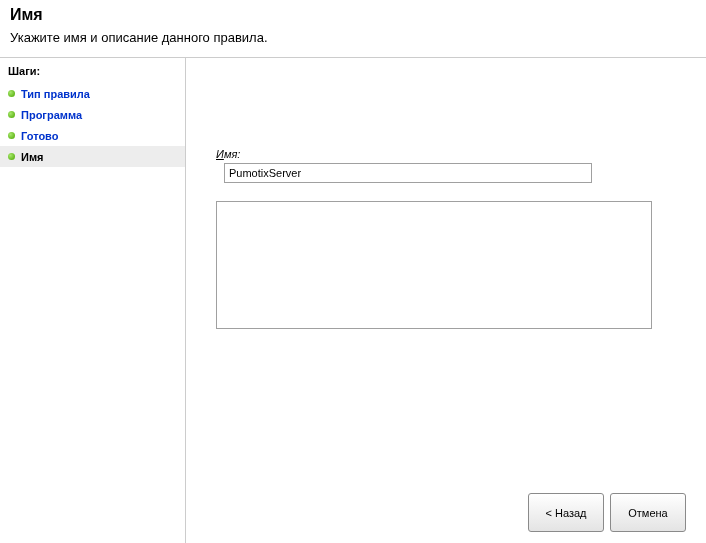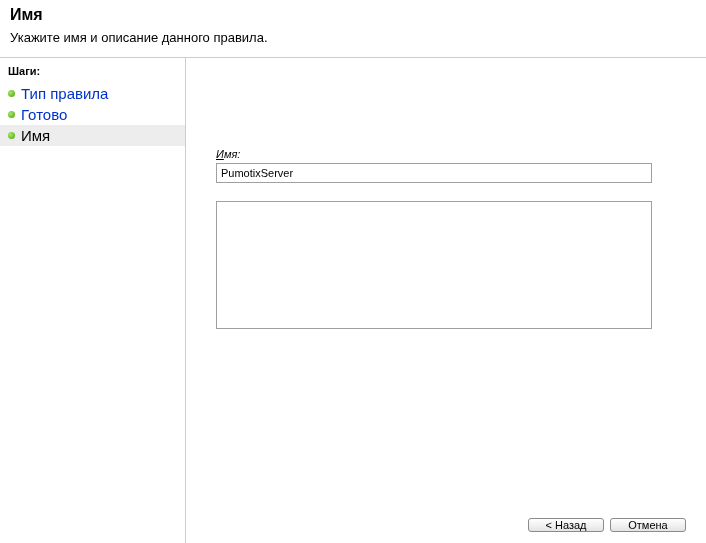--- a/index.html
+++ b/index.html
@@ -57,21 +57,22 @@
     }
     .step-bullet {
       width: 7px;
       height: 7px;
       border-radius: 50%;
       background: radial-gradient(circle at 35% 35%, #a6e86a, #4aa400);
       flex-shrink: 0;
     }
     .step-label {
       color: #0033cc;
-      font-size: 15px;
+      font-size: 11px;
+      font-weight: bold;
     }
     .step-item.current .step-label {
       color: #000000;
     }
     .main {
       flex: 1;
       position: relative;
       padding: 90px 30px 0 30px;
     }
     .field-group {
@@ -82,28 +83,29 @@
       color: #000000;
       margin-bottom: 3px;
       text-decoration: underline;
       text-decoration-color: transparent;
       font-style: italic;
     }
     .field-label .ul {
       text-decoration: underline;
     }
     .text-input {
-      width: 436px;
+      width: 368px;
       height: 20px;
       border: 1px solid #a0a0a0;
       padding: 2px 4px;
       font-family: Tahoma, Arial, sans-serif;
       font-size: 11px;
       color: #000000;
       outline: none;
+      margin-left: 8px;
     }
     .textarea-input {
       width: 436px;
       height: 128px;
       border: 1px solid #a0a0a0;
       padding: 2px 4px;
       font-family: Tahoma, Arial, sans-serif;
       font-size: 11px;
       color: #000000;
       resize: none;
@@ -111,21 +113,21 @@
     }
     .button-row {
       position: absolute;
       bottom: 14px;
       right: 20px;
       display: flex;
       gap: 6px;
     }
     .btn {
       min-width: 76px;
-      height: 14px;
+      height: 39px;
       border: 1px solid #8a8a8a;
       background: linear-gradient(to bottom, #ffffff, #e4e4e4);
       border-radius: 3px;
       font-family: Tahoma, Arial, sans-serif;
       font-size: 11px;
       color: #000000;
       cursor: pointer;
       padding: 0 10px;
     }
     .btn.primary {
@@ -145,20 +147,24 @@
 <div class="body">
   <div class="sidebar">
     <div class="sidebar-header">Шаги:</div>
 
     <div class="step-item">
       <span class="step-bullet"></span>
       <span class="step-label">Тип правила</span>
     </div>
     <div class="step-item">
       <span class="step-bullet"></span>
+      <span class="step-label">Программа</span>
+    </div>
+    <div class="step-item">
+      <span class="step-bullet"></span>
       <span class="step-label">Готово</span>
     </div>
     <div class="step-item current">
       <span class="step-bullet"></span>
       <span class="step-label">Имя</span>
     </div>
   </div>
 
   <div class="main">
 

